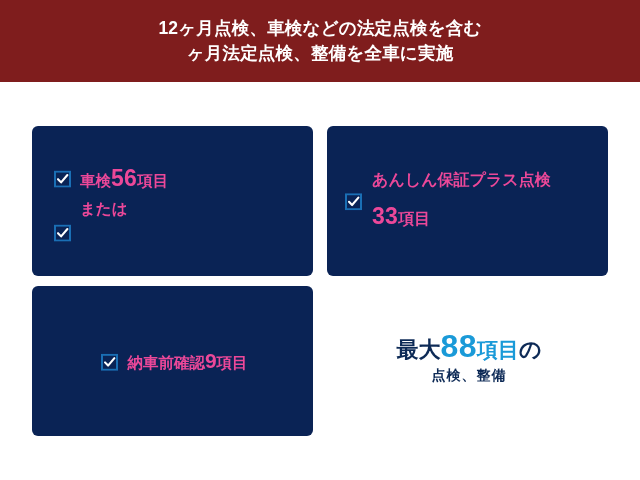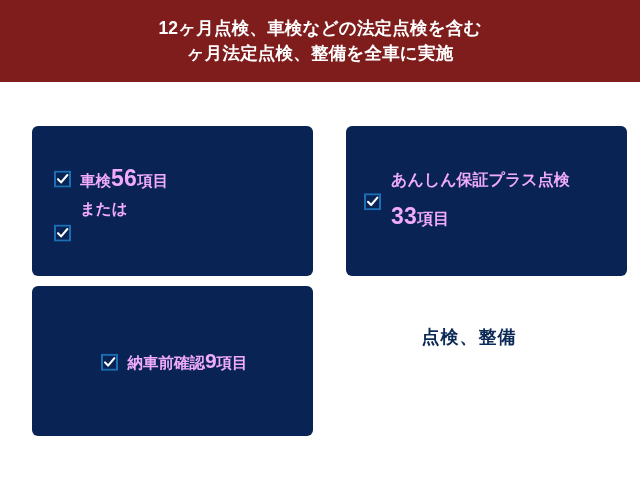--- a/index.html
+++ b/index.html
@@ -46,21 +46,21 @@
     border-radius: 6px;
     box-sizing: border-box;
   }
   #card-inspection {
     left: 32px;
     top: 126px;
     width: 281px;
     height: 150px;
   }
   #card-warranty {
-    left: 346px;
+    left: 327px;
     top: 126px;
     width: 281px;
     height: 150px;
     padding-left: 8px;
   }
   #card-predelivery {
     left: 32px;
     top: 286px;
     width: 281px;
     height: 150px;
@@ -92,21 +92,21 @@
   .row {
     display: flex;
     align-items: center;
     gap: 9px;
     margin: 3px 0;
   }
   .row-indent {
     padding-left: 26px;
   }
   .txt {
-    color: #f0abfc;
+    color: #ec4899;
     font-weight: bold;
     font-size: 15.5px;
     line-height: 1.45;
     white-space: nowrap;
   }
   .num {
     font-size: 23px;
     font-weight: bold;
     letter-spacing: 0.3px;
   }
@@ -168,21 +168,21 @@
     color: #1a9ad8;
   }
   .summary-highlight .big {
     font-size: 32px;
     letter-spacing: 0.5px;
   }
   .summary-highlight .small {
     font-size: 21px;
   }
   .summary-line-2 {
-    font-size: 18px;
+    font-size: 14px;
     letter-spacing: 1px;
     font-family: Liberation Serif, serif;
   }
 </style>
 </head>
 <body>
 
 <div class="header-band">
   <div class="header-line">12ヶ月点検、車検などの法定点検を含む</div>
   <div class="header-line">ヶ月法定点検、整備を全車に実施</div>
@@ -238,14 +238,15 @@
       <svg viewBox="0 0 17 17" xmlns="http://www.w3.org/2000/svg">
         <rect x="1" y="1" width="15" height="15" fill="none" stroke="#1a6fb5" stroke-width="2"></rect>
         <path d="M4 8.6 L7.1 11.8 L13.4 4.4" fill="none" stroke="#ffffff" stroke-width="2.1" stroke-linecap="round" stroke-linejoin="round"></path>
       </svg>
     </span>
     <span class="txt"><span>納車前確認</span><span class="num-sm">9</span><span>項目</span></span>
   </div>
 </div>
 
 <div id="summary-block">
+  <div class="summary-line"><span>最大</span><span class="summary-highlight"><span class="big">88</span><span class="small">項目</span></span><span>の</span></div>
   <div class="summary-line summary-line-2">点検、整備</div>
 </div>
 
 </body></html>

